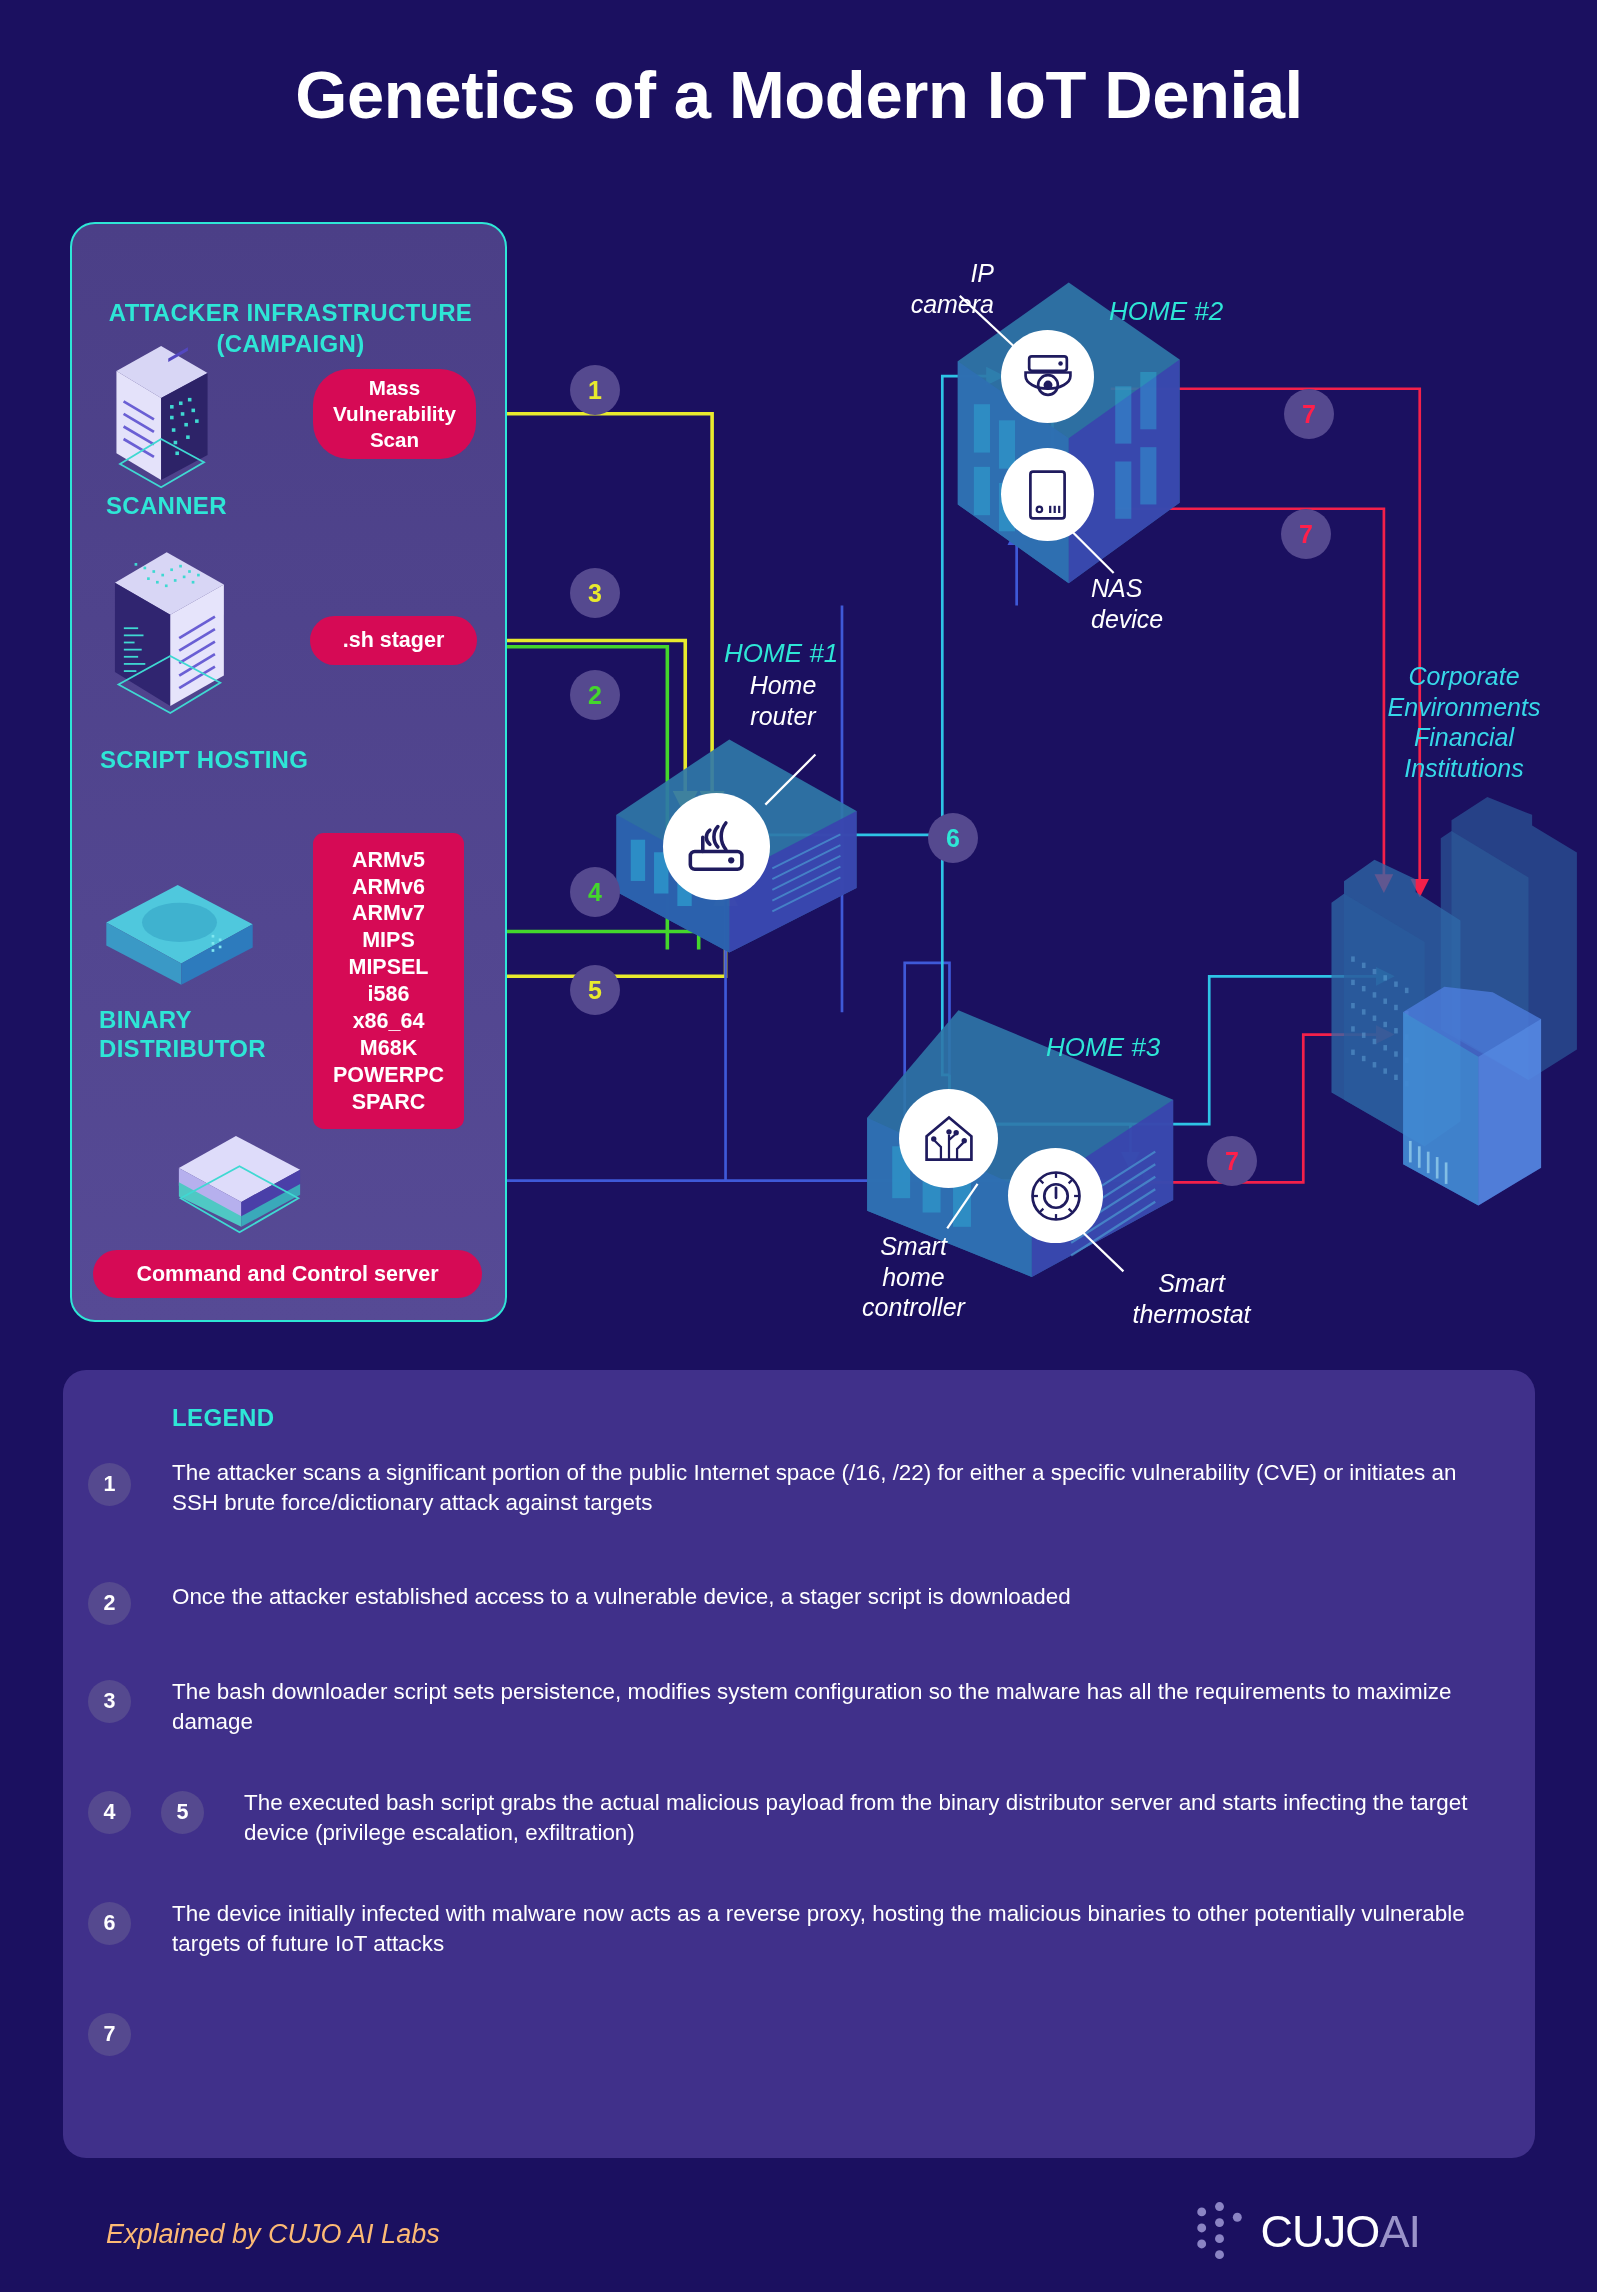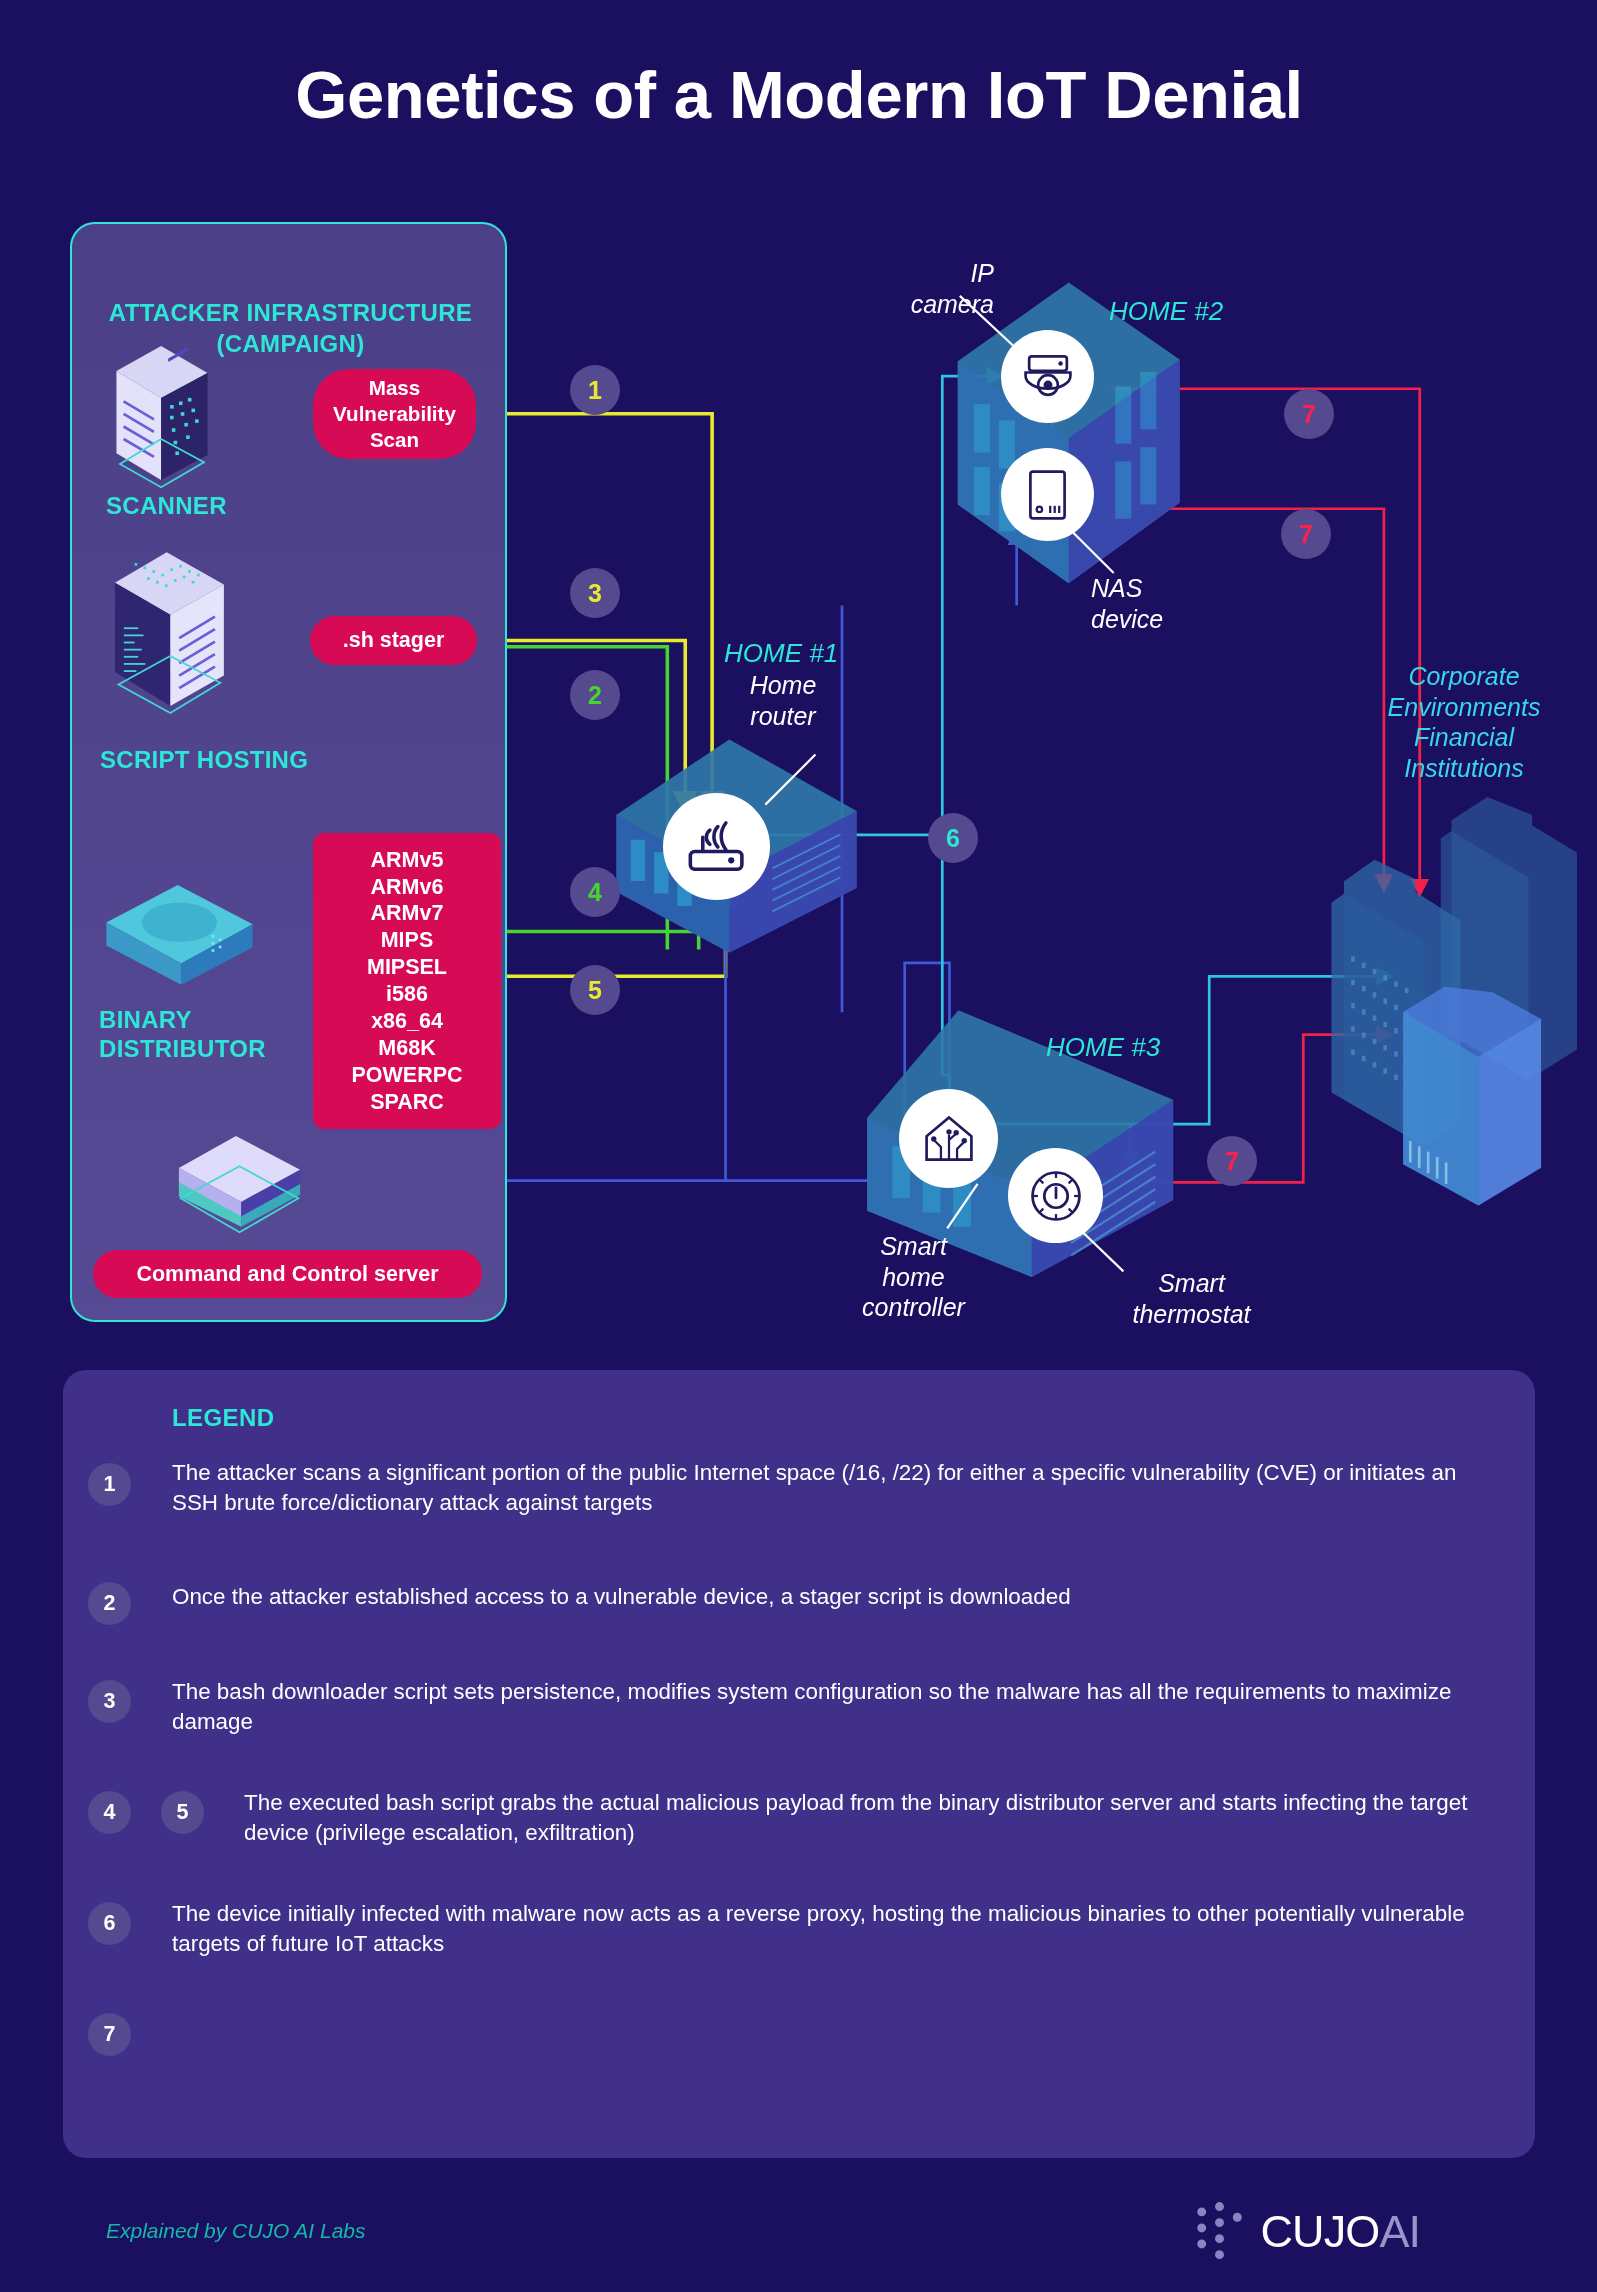--- a/index.html
+++ b/index.html
@@ -84,21 +84,21 @@
     display: flex; align-items: center; justify-content: center;
   }
   .leg-text {
     position: absolute; color: #ffffff; font-size: 22.4px; line-height: 1.35;
     font-weight: 400;
   }
 
   
   .footer-credit {
     position: absolute; left: 106px; top: 2219px;
-    color: #14b8a6; font-size: 21px; font-style: italic; font-weight: 500;
+    color: #fdba74; font-size: 27px; font-style: italic; font-weight: 500;
   }
   .logo-wrap { position: absolute; left: 1191px; top: 2201px; display: flex; align-items: center; }
   .logo-dots { width: 57px; height: 61px; margin-right: 12.5px; }
   .logo-text { font-size: 45px; font-weight: 400; letter-spacing: -0.9px; line-height: 1; }
   .logo-cujo { color: #ffffff; }
   .logo-ai { color: #9a93c9; }
 
   
   #wires { position: absolute; left: 0; top: 0; width: 1598px; height: 2293px; pointer-events: none; }
 </style>
@@ -268,21 +268,21 @@
         <rect x="126" y="66" width="3" height="3"></rect>
           <rect x="134" y="70" width="3" height="3"></rect>
         <rect x="126" y="74" width="3" height="3"></rect>
           <rect x="134" y="78" width="3" height="3"></rect>
         <rect x="126" y="82" width="3" height="3"></rect>
       </g>
     </svg>
   </div>
   <div class="dev-label" style="left:99px; top:1005px;">BINARY<br>DISTRIBUTOR</div>
 
-  <div class="pill" style="left:313px; top:833px; width:188px; height:296px; flex-direction:column; font-size:21.5px; border-radius:10.7px; justify-content:center;">
+  <div class="pill" style="left:313px; top:833px; width:151px; height:296px; flex-direction:column; font-size:21.5px; border-radius:10.7px; justify-content:center;">
     <span>ARMv5</span>
     <span>ARMv6</span>
     <span>ARMv7</span>
     <span>MIPS</span>
     <span>MIPSEL</span>
     <span>i586</span>
     <span>x86_64</span>
     <span>M68K</span>
     <span>POWERPC</span>
     <span>SPARC</span>

